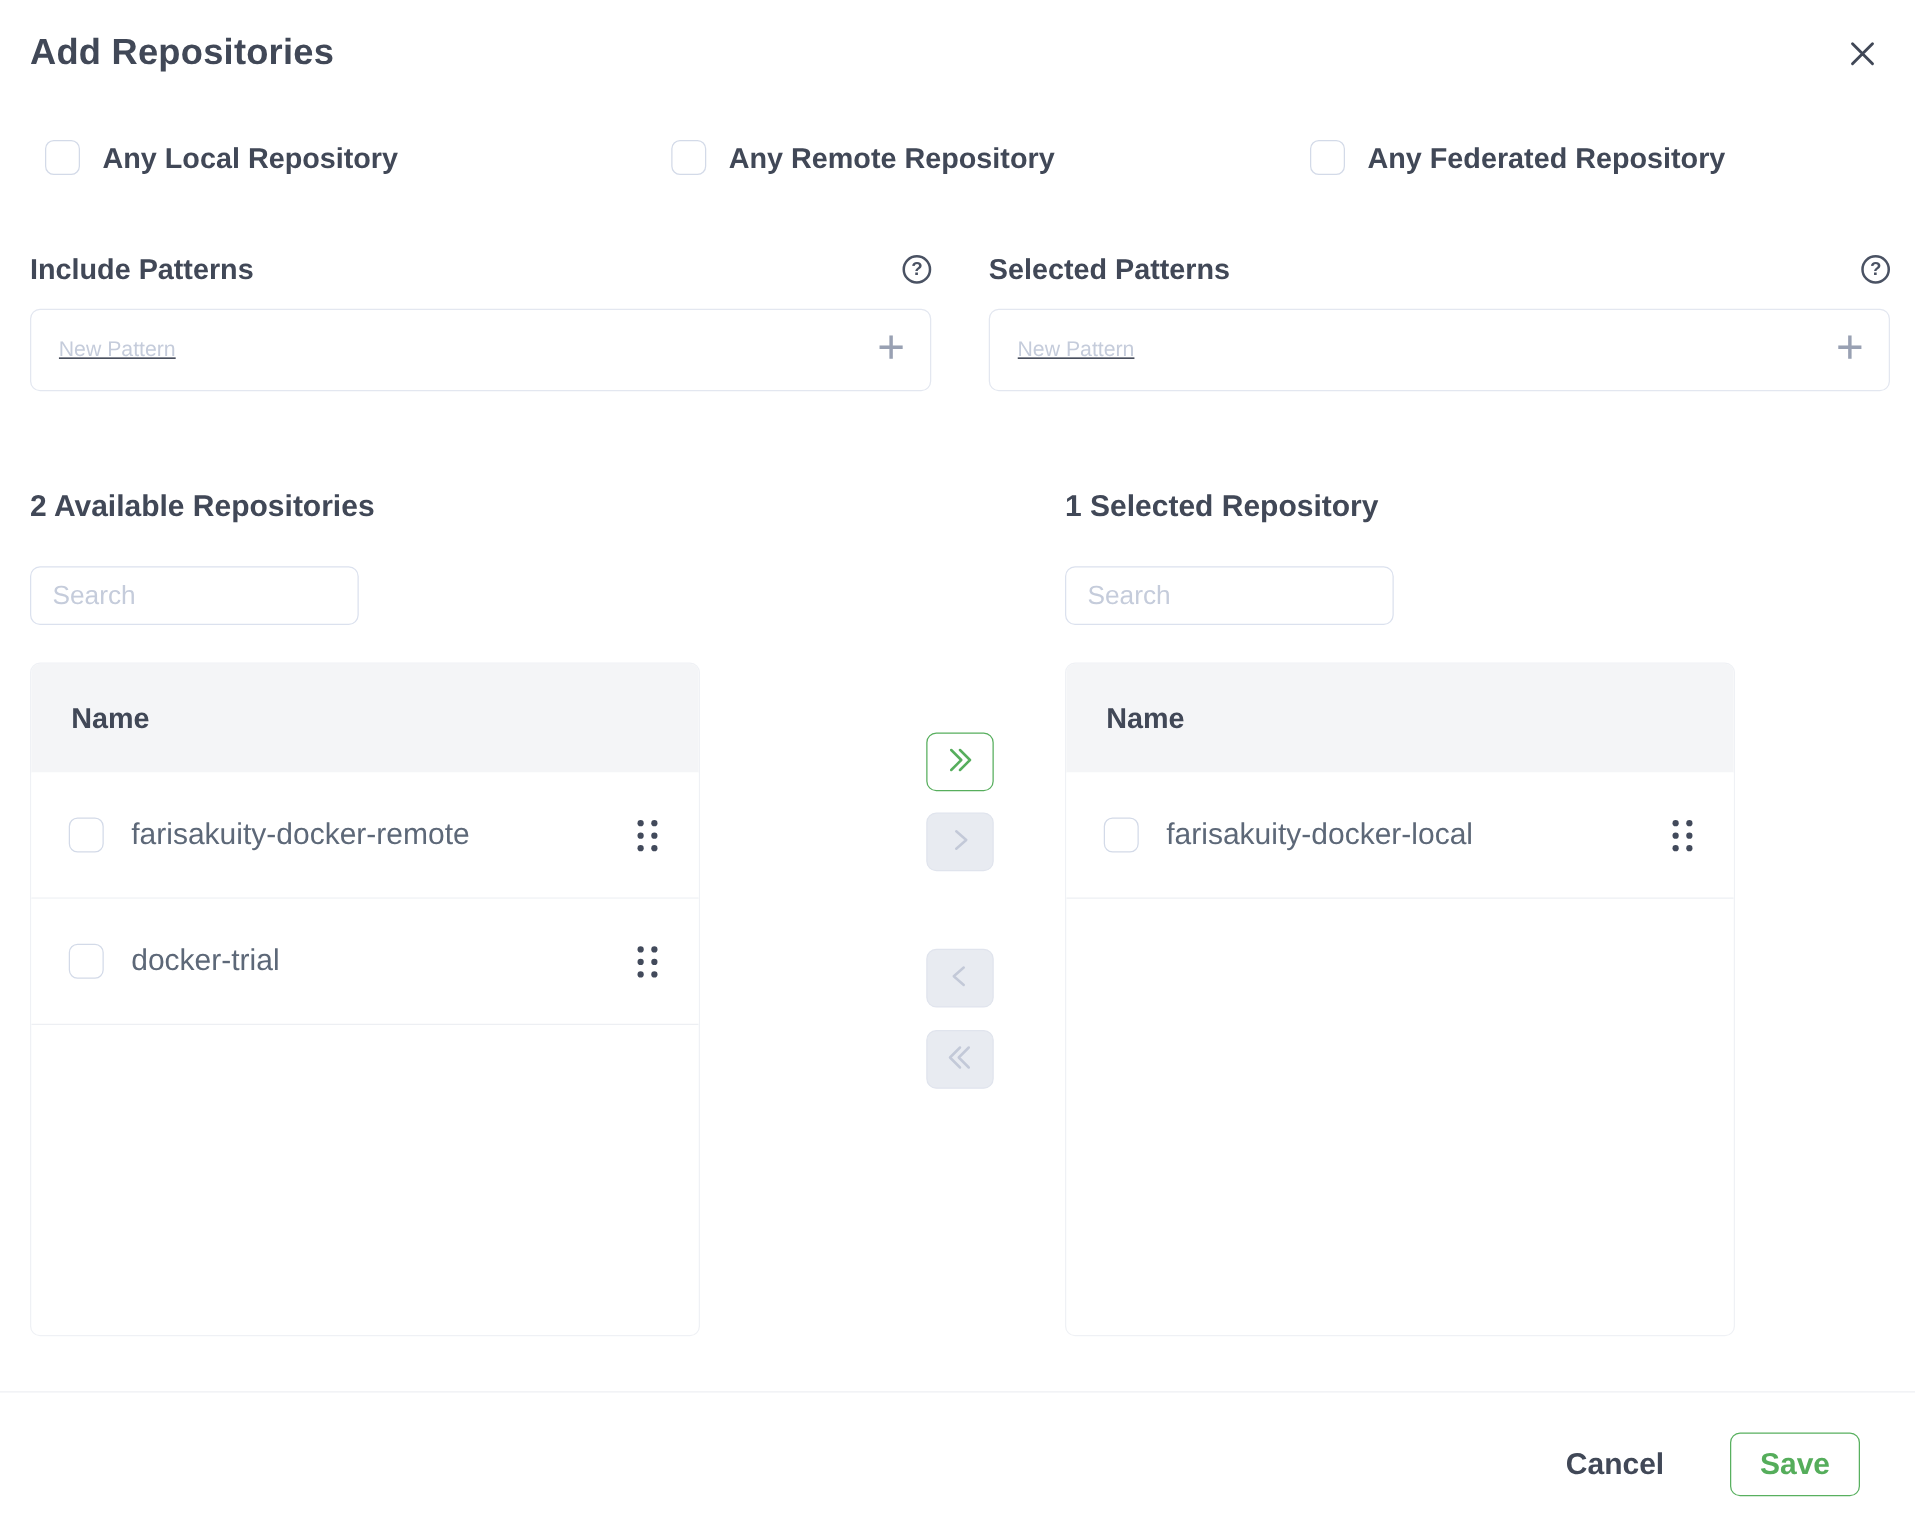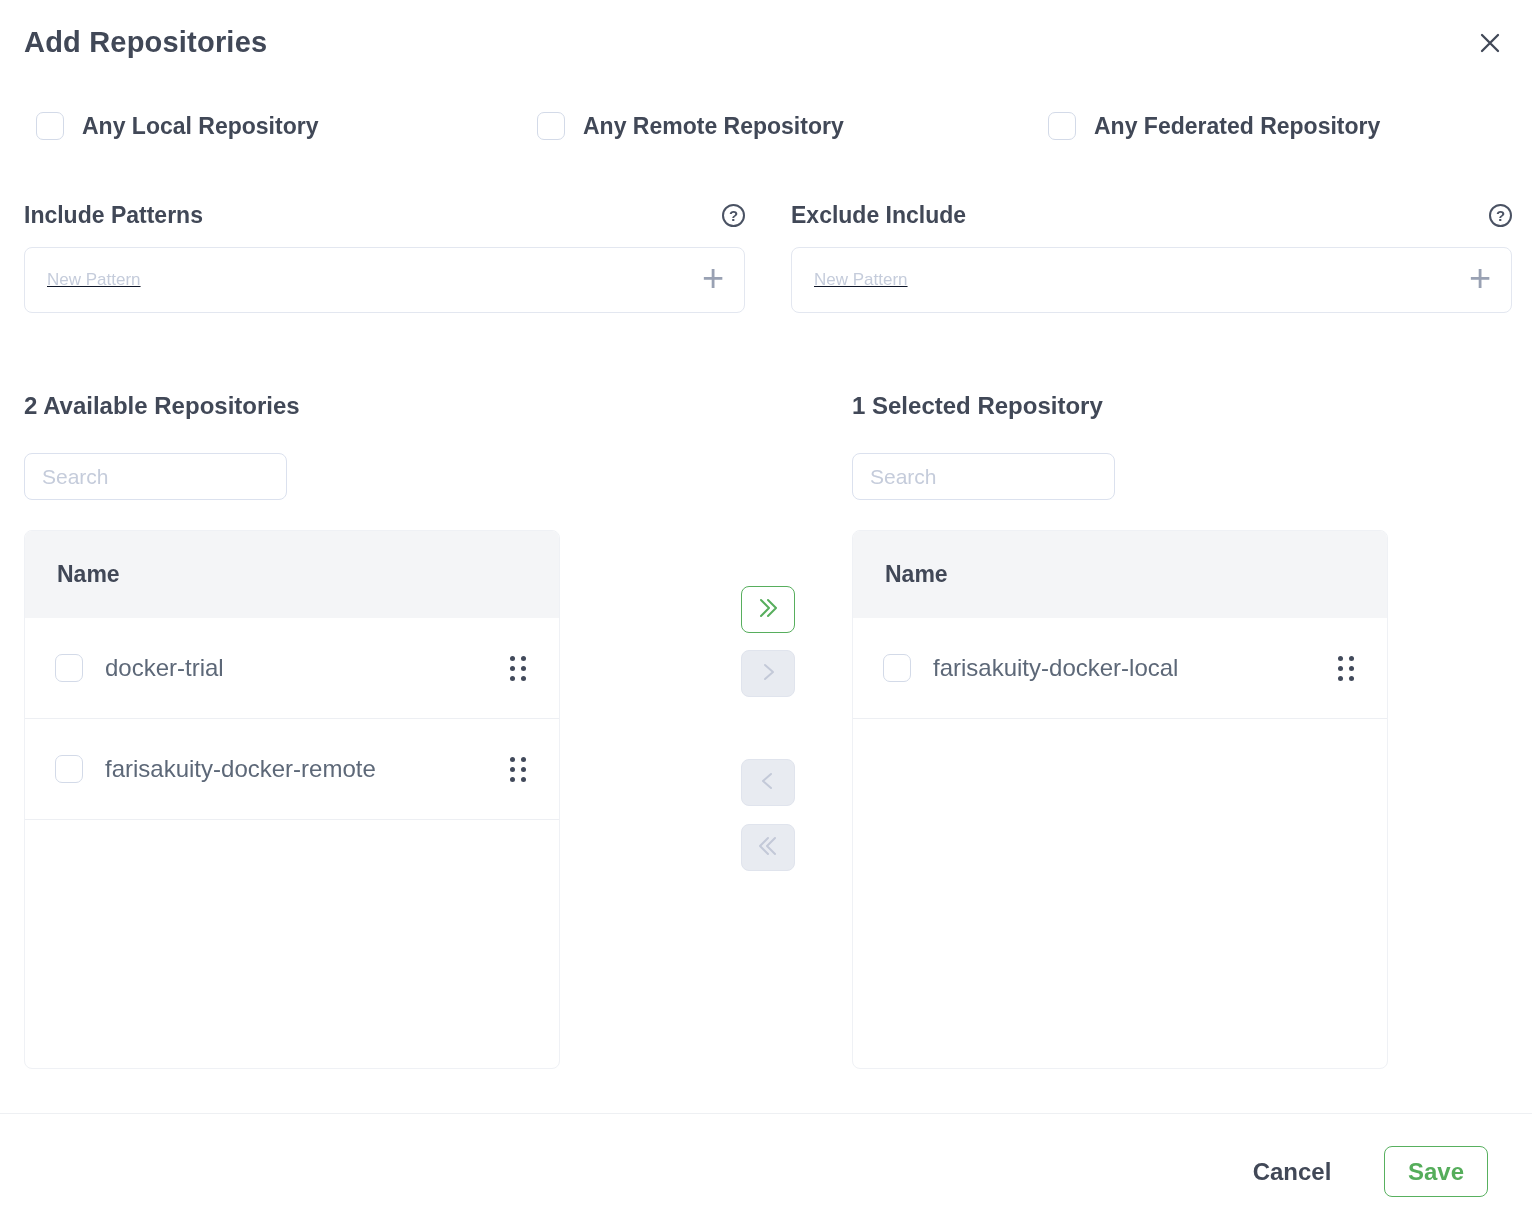--- a/index.html
+++ b/index.html
@@ -82,53 +82,53 @@
     <span class="help-icon">?</span>
   </div>
   <div class="pattern-box inc">
     <input class="pattern-input" type="text" placeholder="New Pattern" style="">
     <button class="plus-btn">
       <span>+</span>
     </button>
   </div>
 
   <div class="pattern-head exc">
-    <span class="pattern-label">Exclude Include</span>
+    <span class="pattern-label">Selected Patterns</span>
     <span class="help-icon">?</span>
   </div>
   <div class="pattern-box exc">
     <input class="pattern-input" type="text" placeholder="New Pattern" style="">
     <button class="plus-btn">
       <span>+</span>
     </button>
   </div>
 
   <div class="list-heading avail">2 Available Repositories</div>
   <input class="search-input avail" type="text" placeholder="Search" style="">
 
   <div class="list-heading sel">1 Selected Repository</div>
   <input class="search-input sel" type="text" placeholder="Search" style="">
 
   <div class="repo-table avail">
     <div class="thead">Name</div>
     <div class="trow">
       <span class="checkbox"></span>
-      <span class="row-name">docker-trial</span>
+      <span class="row-name">farisakuity-docker-remote</span>
       <span class="drag-handle">
           <i></i>
           <i></i>
           <i></i>
           <i></i>
           <i></i>
           <i></i>
         </span>
     </div>
     <div class="trow">
       <span class="checkbox"></span>
-      <span class="row-name">farisakuity-docker-remote</span>
+      <span class="row-name">docker-trial</span>
       <span class="drag-handle">
           <i></i>
           <i></i>
           <i></i>
           <i></i>
           <i></i>
           <i></i>
         </span>
     </div>
   </div>

